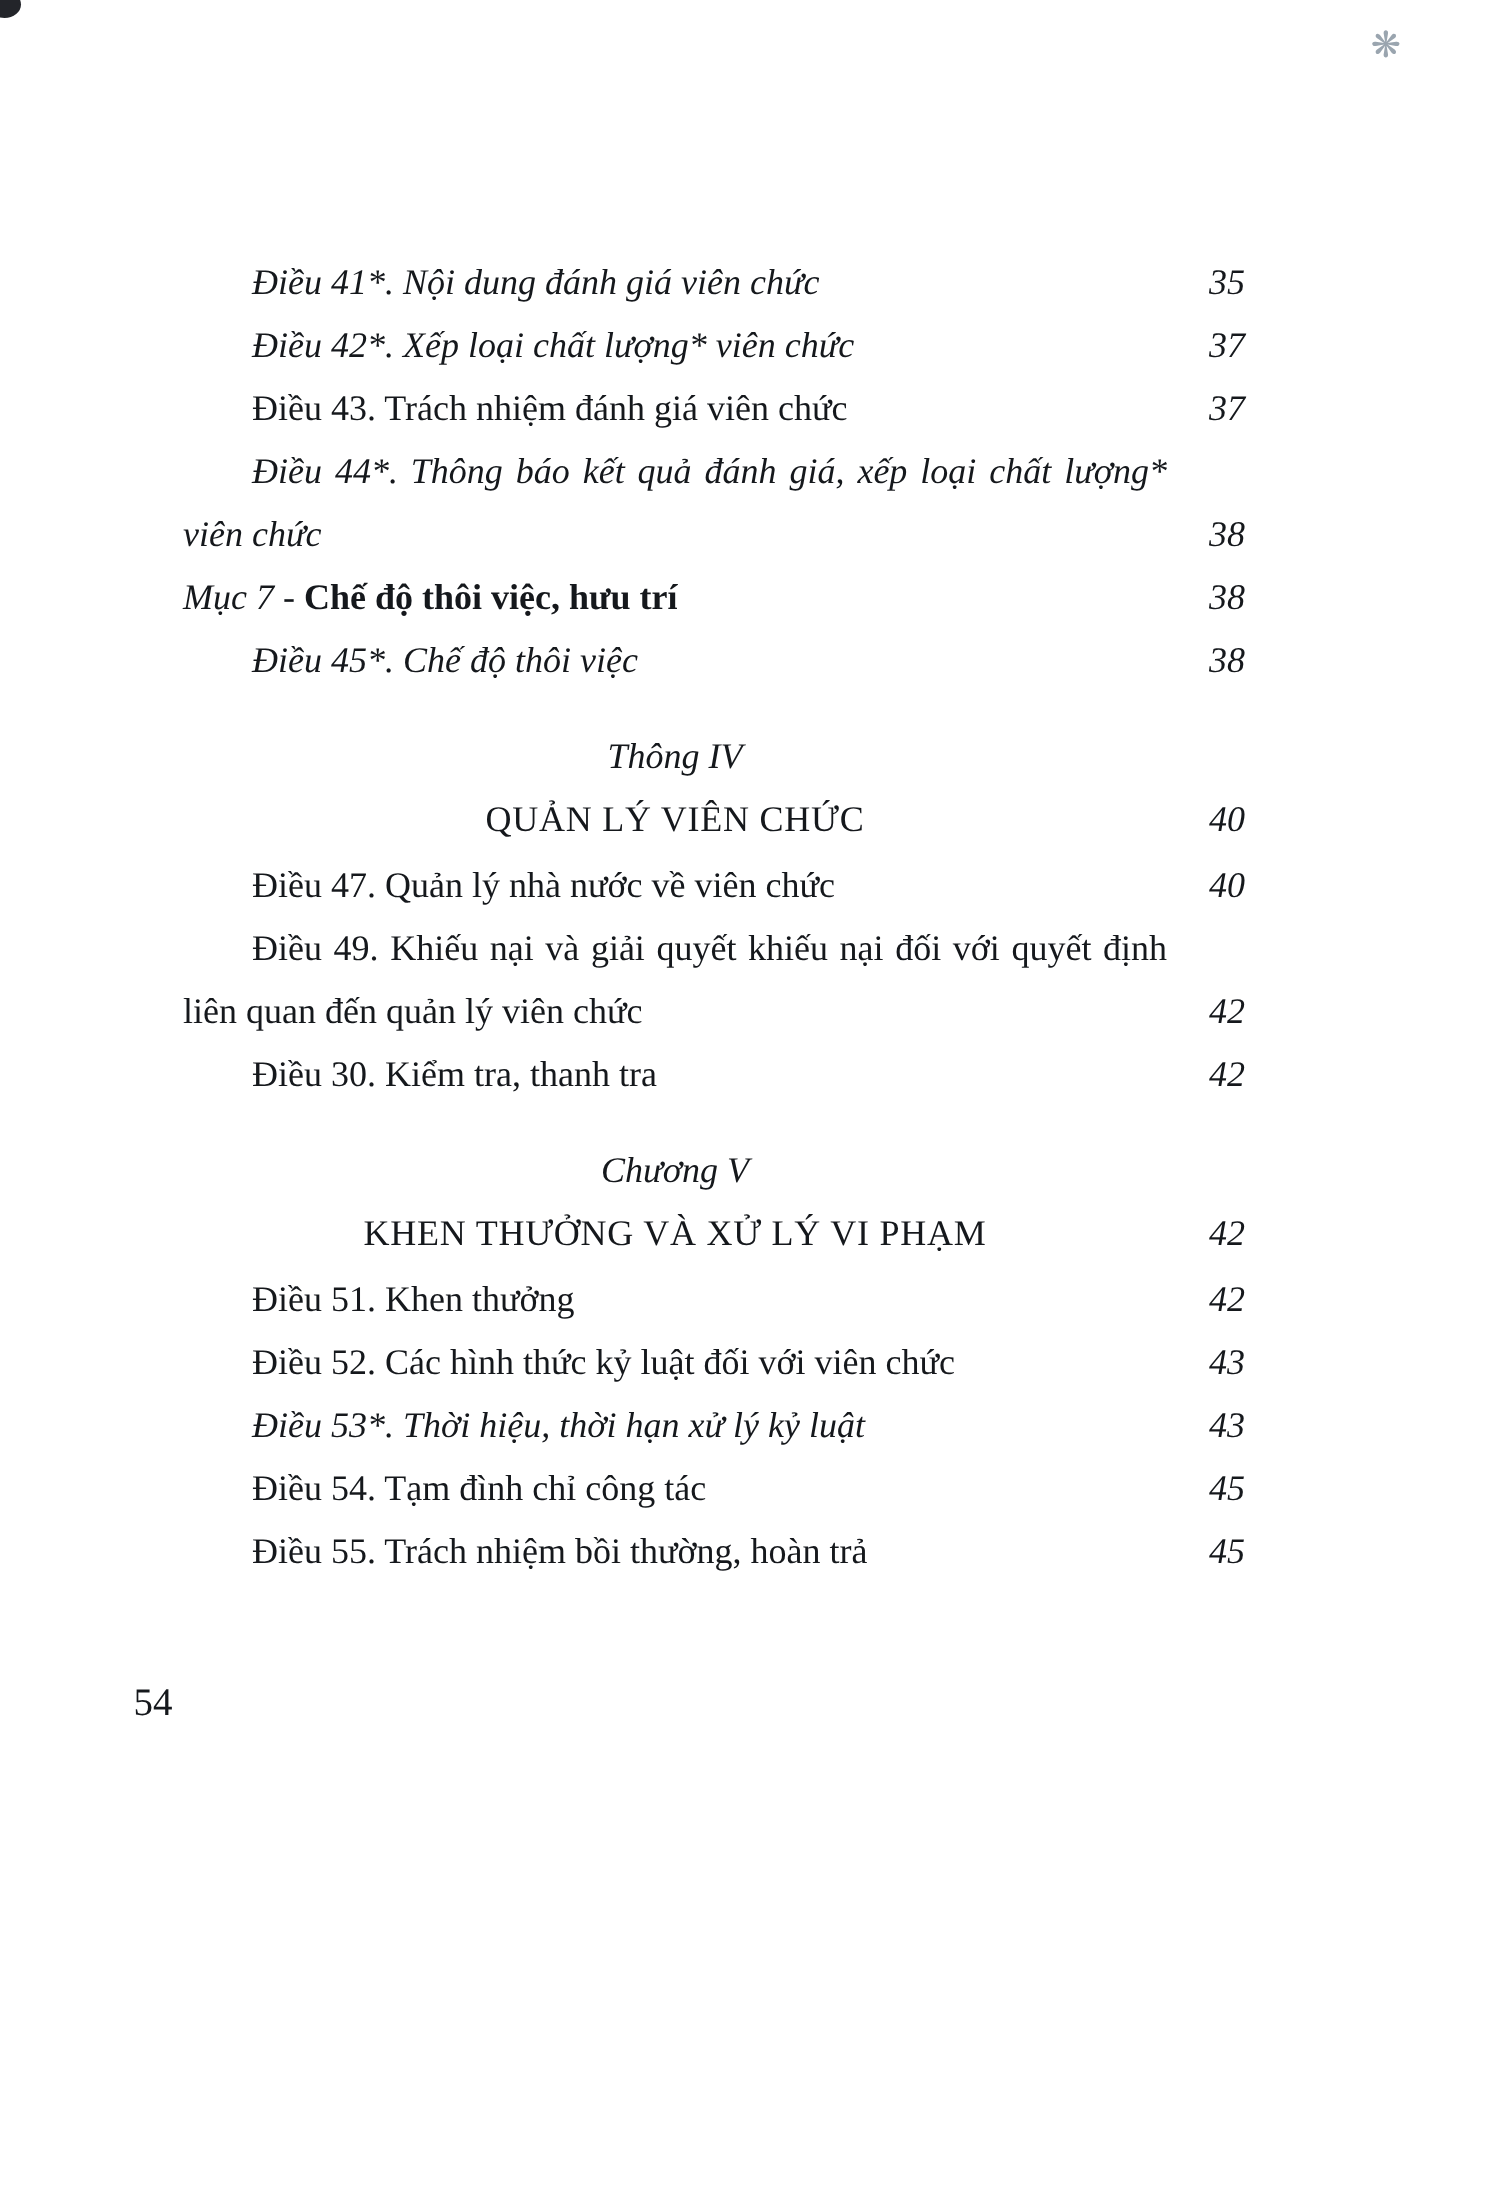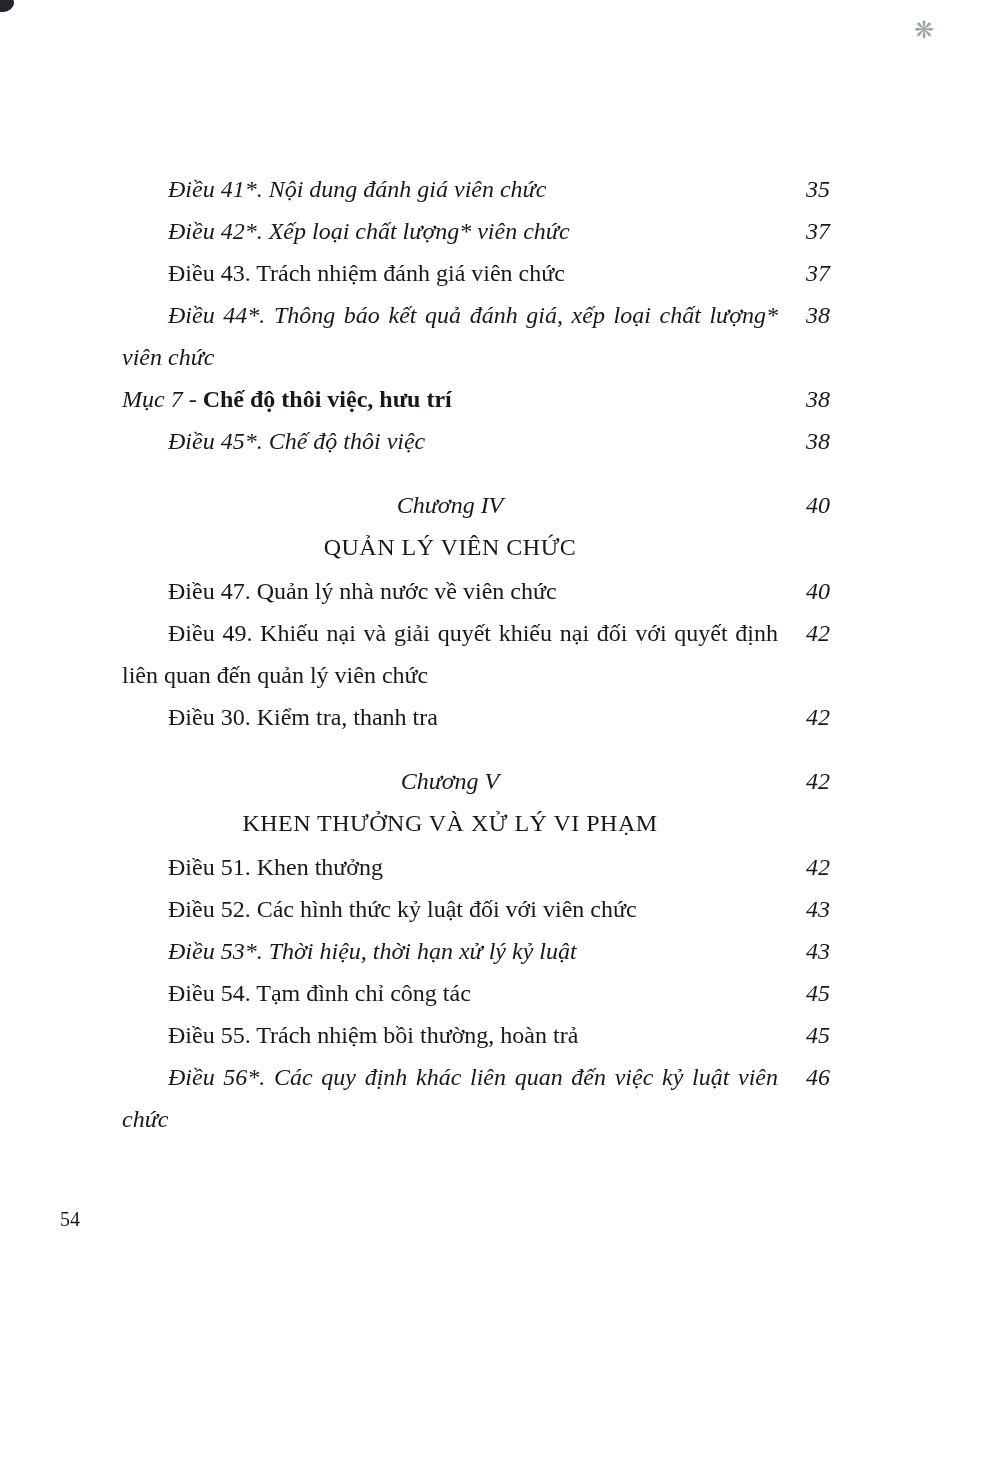--- a/index.html
+++ b/index.html
@@ -31,21 +31,21 @@
     font-size: 24px;
     color: #9aa5af;
     font-family: "DejaVu Sans", sans-serif;
   }
   .page-body {
     box-sizing: border-box;
     padding: 168px 170px 0 122px; 
   }
   .row {
     display: flex;
-    align-items: flex-start;
+    align-items: flex-end;
   }
   .row .txt {
     flex: 1;
     font-size: 24px;
     line-height: 42px;
     text-align: justify;
   }
   .row .pg {
     width: 52px;
     text-align: right;
@@ -58,22 +58,22 @@
   .row.item.italic .txt { font-style: italic; }
   .row.section .txt { text-indent: 0; }
   .row.section .prefix { font-style: italic; margin-top: 41px; }
   .row.section .strong { font-weight: bold; }
   .row.chapter { margin-top: 22px; margin-bottom: 2px; }
   .row.chapter .txt { text-align: center; text-indent: 0; }
   .row.chapter .l1 { font-style: italic; }
   .row.chapter .l2 { letter-spacing: 0.5px; }
   .footer-page {
     margin-top: 64px;
-    padding-left: 60px;
-    font-size: 20px;
+    padding-left: 89px;
+    font-size: 26px;
     line-height: 30px;
   }
 </style>
 </head>
 <body>
 
 <div class="corner-mark"></div>
 <span class="decor-flake">❋</span>
 
 <div class="page-body">
@@ -97,21 +97,21 @@
       <div class="row section">
         <div class="txt"><span class="prefix">Mục 7 - </span><span class="strong">Chế độ thôi việc, hưu trí</span></div>
         <div class="pg">38</div>
       </div>
       <div class="row item italic">
         <div class="txt">Điều 45*. Chế độ thôi việc</div>
         <div class="pg">38</div>
       </div>
       <div class="row chapter">
         <div class="txt">
-          <div class="l1">Chương IV</div>
+          <div class="l1">Thông IV</div>
           <div class="l2">QUẢN LÝ VIÊN CHỨC</div>
         </div>
         <div class="pg">40</div>
       </div>
       <div class="row item">
         <div class="txt">Điều 47. Quản lý nhà nước về viên chức</div>
         <div class="pg">40</div>
       </div>
       <div class="row item">
         <div class="txt">Điều 49. Khiếu nại và giải quyết khiếu nại đối với quyết định liên quan đến quản lý viên chức</div>
@@ -141,20 +141,16 @@
         <div class="pg">43</div>
       </div>
       <div class="row item">
         <div class="txt">Điều 54. Tạm đình chỉ công tác</div>
         <div class="pg">45</div>
       </div>
       <div class="row item">
         <div class="txt">Điều 55. Trách nhiệm bồi thường, hoàn trả</div>
         <div class="pg">45</div>
       </div>
-      <div class="row item italic">
-        <div class="txt">Điều 56*. Các quy định khác liên quan đến việc kỷ luật viên chức</div>
-        <div class="pg">46</div>
-      </div>
     </div>
 </div>
 
 <div class="footer-page">54</div>
 
 </body></html>

